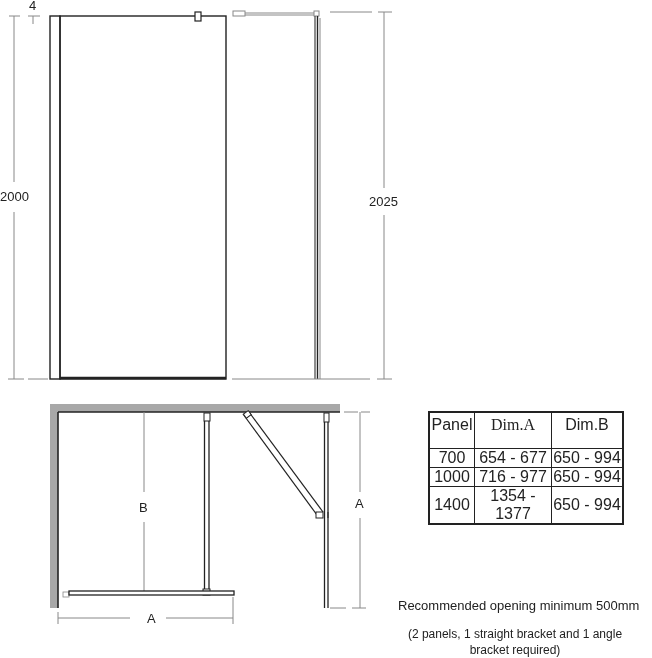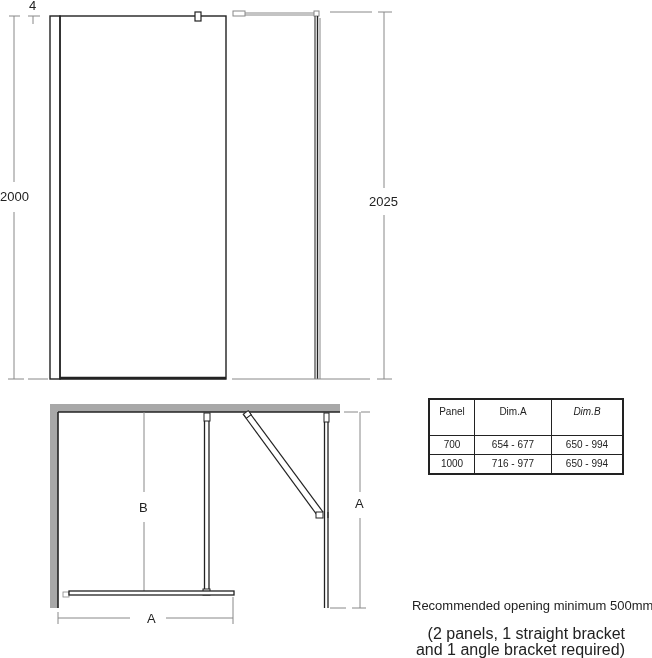--- a/index.html
+++ b/index.html
@@ -1,31 +1,31 @@
 <!DOCTYPE html>
 <html><head>
   <meta charset="utf-8">
   <style>
     html, body { margin: 0; padding: 0; background: #ffffff; }
     body { width: 652px; height: 658px; position: relative; overflow: hidden;
            font-family: "Liberation Sans", sans-serif; color: #222; }
     svg.drawing { position: absolute; left: 0; top: 0; }
     svg text { font-family: "Liberation Sans", sans-serif; fill: #222; }
     .dim-label { font-size: 13px; }
-    .tbl { position: absolute; left: 428px; top: 398px; border-collapse: collapse;
-           border: 2px solid #222; font-size: 10px; }
+    .tbl { position: absolute; left: 428px; top: 411px; border-collapse: collapse;
+           border: 2px solid #222; font-size: 16px; }
     .tbl td, .tbl th { border-left: 1px solid #222; padding: 0; text-align: center;
                        font-weight: normal; height: 18px; line-height: 18px; }
     .tbl th { height: 32px; vertical-align: top; padding-top: 3px; border-bottom: 1px solid #222; }
     .tbl .c0 { width: 44px; }
-    .tbl .c1 { width: 76px; }
-    .tbl .c2 { width: 70px; font-style: italic; }
+    .tbl .c1 { width: 76px; font-family: Liberation Serif, serif; }
+    .tbl .c2 { width: 70px; }
     .tbl tr.row td { border-bottom: 1px solid #222; }
-    .note1 { position: absolute; left: 412px; top: 598px; font-size: 13px; white-space: nowrap; }
-    .note2 { position: absolute; left: 405px; top: 626px; width: 220px; font-size: 16px; text-align: right; line-height: 16px; }
+    .note1 { position: absolute; left: 398px; top: 598px; font-size: 13px; white-space: nowrap; }
+    .note2 { position: absolute; left: 405px; top: 626px; width: 220px; font-size: 12px; text-align: center; line-height: 16px; }
   </style>
 </head>
 <body>
 
 <svg class="drawing" width="652" height="658" viewBox="0 0 652 658">
 
   <g>
 
     <line x1="33" y1="16" x2="33" y2="24" stroke="#888" stroke-width="1"></line>
     <line x1="28" y1="16" x2="40" y2="16" stroke="#888" stroke-width="1"></line>
@@ -125,17 +125,22 @@
     <tr class="row">
       <td>700</td>
       <td>654 - 677</td>
       <td>650 - 994</td>
     </tr>
     <tr class="row">
       <td>1000</td>
       <td>716 - 977</td>
       <td>650 - 994</td>
     </tr>
+    <tr class="row">
+      <td>1400</td>
+      <td>1354 - 1377</td>
+      <td>650 - 994</td>
+    </tr>
   </tbody>
 </table>
 
 <div class="note1">Recommended opening minimum 500mm</div>
 <div class="note2">(2 panels, 1 straight bracket and 1 angle bracket required)</div>
 
 </body></html>

